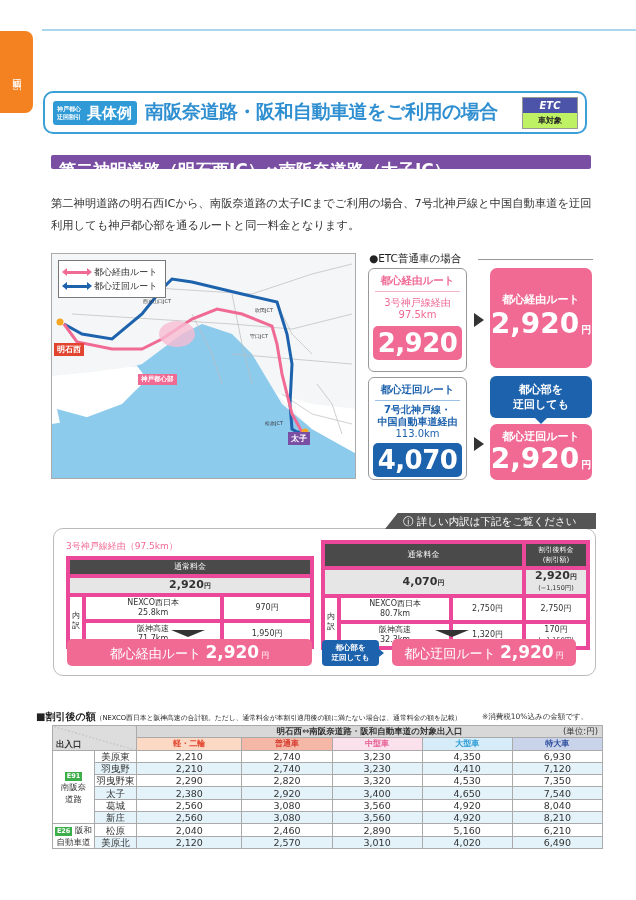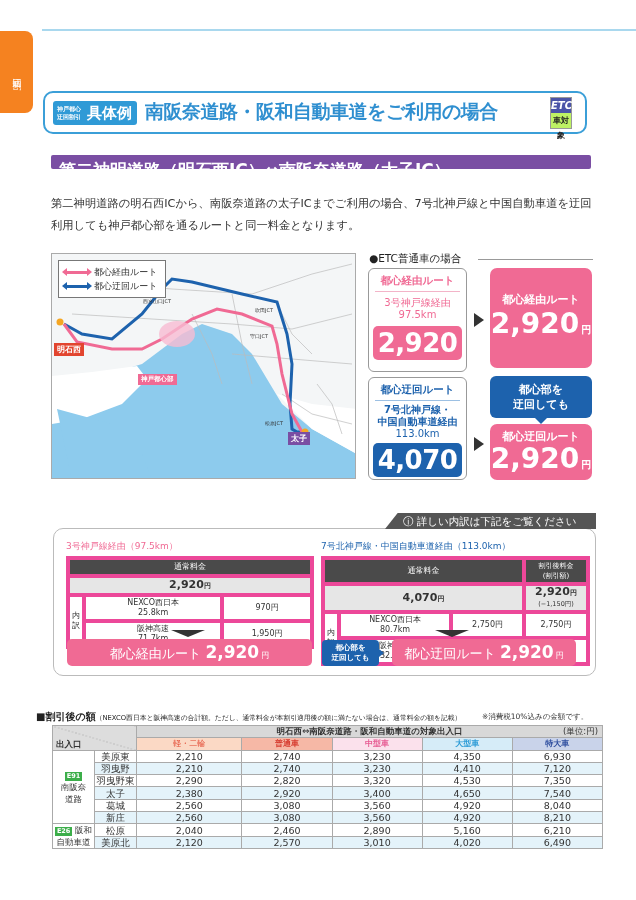--- a/index.html
+++ b/index.html
@@ -5,21 +5,21 @@
   * { box-sizing: border-box; margin: 0; padding: 0; }
   body { width: 636px; height: 900px; background: #fff; font-family: "DejaVu Sans", sans-serif; position: relative; overflow: hidden; color: #333; }
   .top-rule { position: absolute; left: 42px; top: 29px; width: 594px; height: 2px; background: #a9d8ee; }
   .side-tab { position: absolute; left: 0; top: 31px; width: 33px; height: 82px; background: #f58220; border-radius: 0 8px 8px 0; color: #fff; font-size: 9px; writing-mode: vertical-rl; display: flex; align-items: center; justify-content: center; letter-spacing: 1px; }
   .header-box { position: absolute; left: 43px; top: 91px; width: 443px; height: 43px; border: 2px solid #3b9fd8; border-radius: 10px; }
   .header-box { width: 544px; }
   .hdr-tag { position: absolute; left: 8px; top: 8px; height: 24px; width: 84px; background: #2f9ad6; border-radius: 3px; color: #fff; display: flex; align-items: center; padding: 0 4px; }
   .hdr-tag .small { font-size: 6px; line-height: 8px; font-weight: bold; width: 28px; }
   .hdr-tag .big { font-size: 15px; font-weight: bold; margin-left: 2px; }
   .hdr-title { position: absolute; left: 100px; top: 6px; font-size: 19px; font-weight: bold; color: #2f8fd0; white-space: nowrap; letter-spacing: -0.5px; }
-  .etc-badge { position: absolute; right: 13px; top: 4px; width: 22px; height: 32px; border: 1px solid #999; background: #bef264; }
+  .etc-badge { position: absolute; right: 7px; top: 4px; width: 56px; height: 32px; border: 1px solid #999; background: #bef264; }
   .etc-badge .etc { background: #4b54a8; color: #fff; font-size: 10px; font-weight: bold; font-style: italic; text-align: center; height: 15px; line-height: 15px; }
   .etc-badge .veh { font-size: 8px; font-weight: bold; text-align: center; color: #222; line-height: 15px; }
 
   .route-title { position: absolute; left: 51px; top: 155px; width: 540px; height: 14px; background: #7a4ea3; color: #fff; font-size: 17px; font-weight: bold; padding-left: 8px; line-height: 30px; border-radius: 2px; }
   .desc { position: absolute; left: 51px; top: 193px; width: 545px; font-size: 11.3px; line-height: 22px; color: #333; }
 
   .map { position: absolute; left: 51px; top: 253px; width: 305px; height: 226px; border: 1px solid #aaa; background: #f4f6f7; overflow: hidden; }
   .legend { position: absolute; left: 6px; top: 6px; width: 108px; height: 38px; background: #fff; border: 1px solid #777; font-size: 9px; padding: 4px 6px; z-index: 3; }
   .legend .row { display: flex; align-items: center; height: 14px; }
   .legend .arrow { width: 24px; height: 3px; margin-right: 5px; position: relative; }
@@ -58,21 +58,21 @@
   .mini-bubble { position: absolute; left: 322px; top: 640px; width: 57px; height: 26px; background: #1d62ad; border-radius: 4px; color: #fff; font-size: 7.5px; font-weight: bold; text-align: center; line-height: 10px; padding-top: 3px; }
   .mini-bubble::after { content: ""; position: absolute; right: -5px; top: 9px; border-top: 4px solid transparent; border-bottom: 4px solid transparent; border-left: 5px solid #1d62ad; }
 
   .disc-head { position: absolute; left: 36px; top: 710px; font-size: 10px; font-weight: bold; color: #222; white-space: nowrap; }
   .disc-head .note { font-size: 6.8px; font-weight: normal; }
   .tax-note { position: absolute; left: 482px; top: 712px; font-size: 7.5px; color: #333; white-space: nowrap; }
   table.fee { position: absolute; left: 52px; top: 725px; width: 551px; border-collapse: collapse; font-size: 9.5px; }
   table.fee td, table.fee th { border: 1px solid #aaa; text-align: center; height: 12.3px; line-height: 11px; font-weight: normal; }
   table.fee .grey { background: #ddd; }
   table.fee .sup { background: #d8d8d8; font-size: 8.5px; font-weight: bold; }
-  table.fee .c0 { background: #fbd9c5; color: #e2452f; font-weight: normal; font-size: 8px; }
+  table.fee .c0 { background: #fbd9c5; color: #e2452f; font-weight: bold; font-size: 8px; }
   table.fee .c1 { background: #f6b8a6; color: #d63a2e; font-weight: bold; font-size: 8px; }
   table.fee .c2 { background: #fbe1ec; color: #e75b93; font-weight: bold; font-size: 8px; }
   table.fee .c3 { background: #d6ecf8; color: #2a9ad6; font-weight: bold; font-size: 8px; }
   table.fee .c4 { background: #c9d3ea; color: #2d4d9e; font-weight: bold; font-size: 8px; }
   table.fee tr.alt td.v, table.fee tr.alt td.ic { background: #e4f3fa; }
   table.fee .grp { font-size: 8.5px; line-height: 12px; background: #fff; }
   .road-badge { display: inline-block; background: #3cae4a; color: #fff; font-size: 6.5px; padding: 0 2px; line-height: 9px; font-weight: bold; }
   .page-num { position: absolute; left: 25px; top: 870px; font-size: 10px; color: #333; margin-top: 35px; }
 </style>
 </head>
@@ -195,21 +195,20 @@
     </tr>
   </tbody>
     </table>
 </div>
 <div class="down-tri" style="left:171px;top:630px;"></div>
 <div class="result-bar" style="left:67px;top:639px;width:245px;">
   <span>都心経由ルート</span><span class="n">2,920</span><span class="yen">円</span>
 </div>
 
 <div class="breakdown" style="left:321px;top:540px;width:269px;">
-  <div class="cap" style="color:#1d62ad;">7号北神戸線・中国自動車道経由（113.0km）</div>
   <table class="bt">
     <tbody>
         <tr>
       <td class="hd" colspan="3">通常料金</td>
       <td class="hd" style="width:64px;font-size:7px;"><span>割引後料金</span><br><span>(割引額)</span></td>
     </tr>
     <tr>
       <td class="tot" colspan="3"><span>4,070</span><span style="font-size:7px;">円</span></td>
       <td class="tot" style="line-height:9px;"><span>2,920</span><span style="font-size:7px;">円</span><br><span style="font-size:6.5px;font-weight:normal;">(−1,150円)</span></td>
     </tr>

